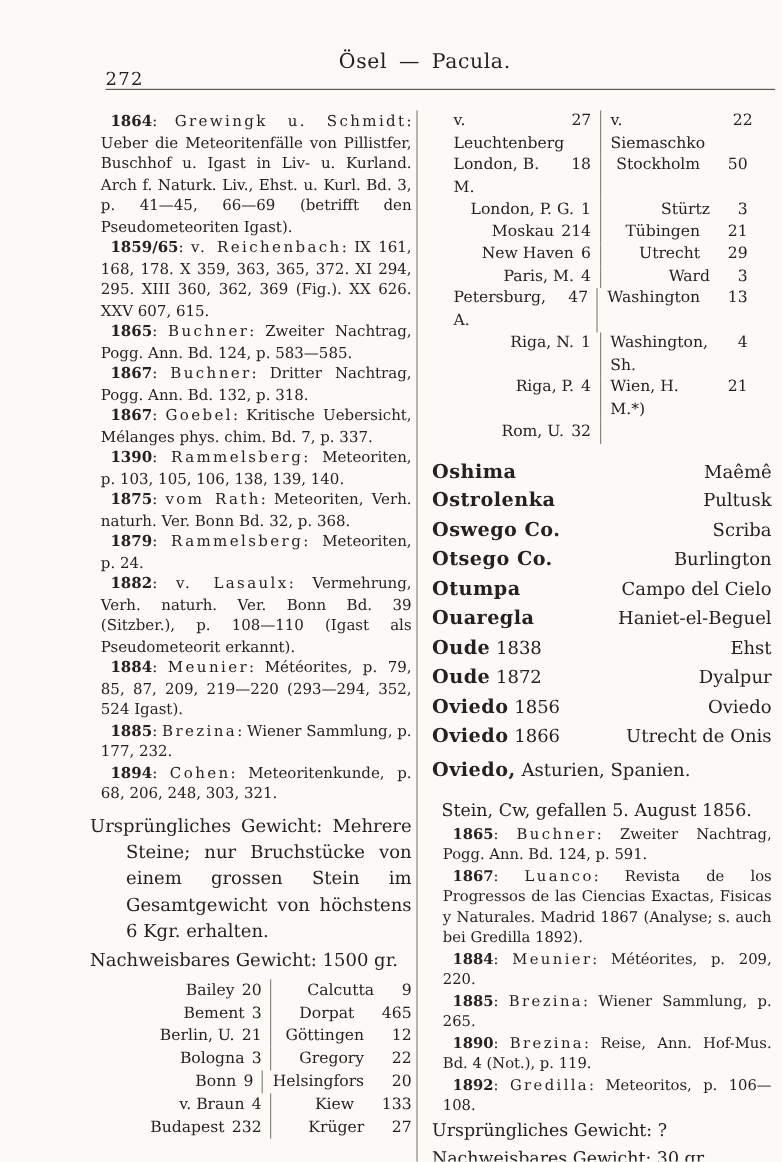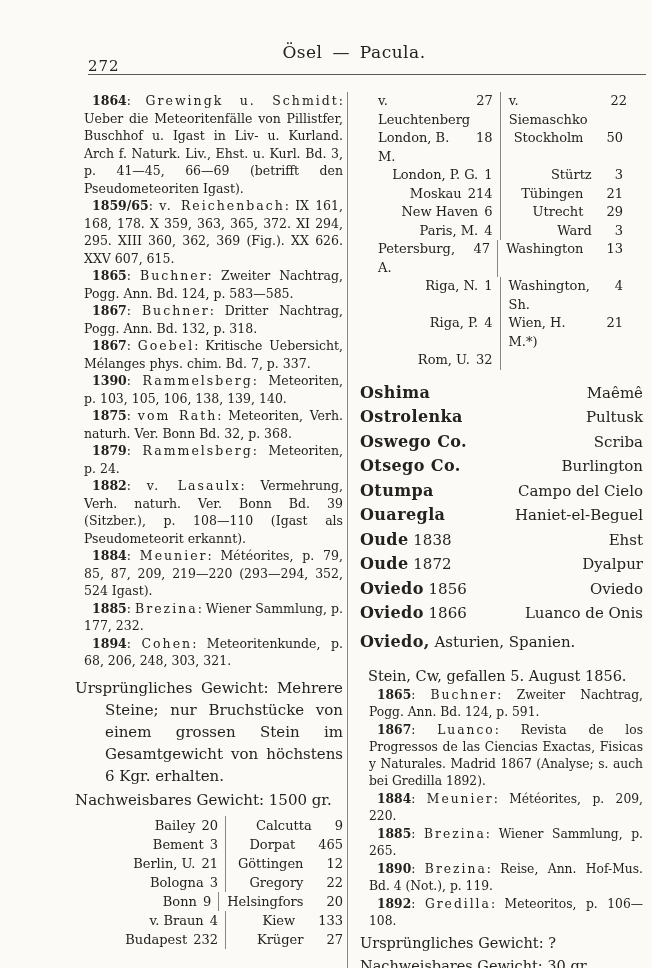--- a/index.html
+++ b/index.html
@@ -308,21 +308,21 @@
           <div class="ref">
             <span class="refname"><b>Oude</b> <span class="refyear">1872</span></span>
             <span class="reftarget">Dyalpur</span>
           </div>
           <div class="ref">
             <span class="refname"><b>Oviedo</b> <span class="refyear">1856</span></span>
             <span class="reftarget">Oviedo</span>
           </div>
           <div class="ref">
             <span class="refname"><b>Oviedo</b> <span class="refyear">1866</span></span>
-            <span class="reftarget">Luanco de Onis</span>
+            <span class="reftarget">Utrecht de Onis</span>
           </div>
         </div>
 
       <h2 class="entryhead"><span class="ename">Oviedo,</span> <span>Asturien, Spanien.</span></h2>
       <p class="fall">Stein, Cw, gefallen 5. August 1856.</p>
       <div class="biblist">
           <p class="bib"><span class="by">1865</span>: <span class="ba">Buchner</span>: <span class="bt">Zweiter Nachtrag, Pogg. Ann. Bd. 124, p. 591.</span></p>
           <p class="bib"><span class="by">1867</span>: <span class="ba">Luanco</span>: <span class="bt">Revista de los Progressos de las Ciencias Exactas, Fisicas y Naturales. Madrid 1867 (Analyse; s. auch bei Gredilla 1892).</span></p>
           <p class="bib"><span class="by">1884</span>: <span class="ba">Meunier</span>: <span class="bt">Météorites, p. 209, 220.</span></p>
           <p class="bib"><span class="by">1885</span>: <span class="ba">Brezina</span>: <span class="bt">Wiener Sammlung, p. 265.</span></p>

